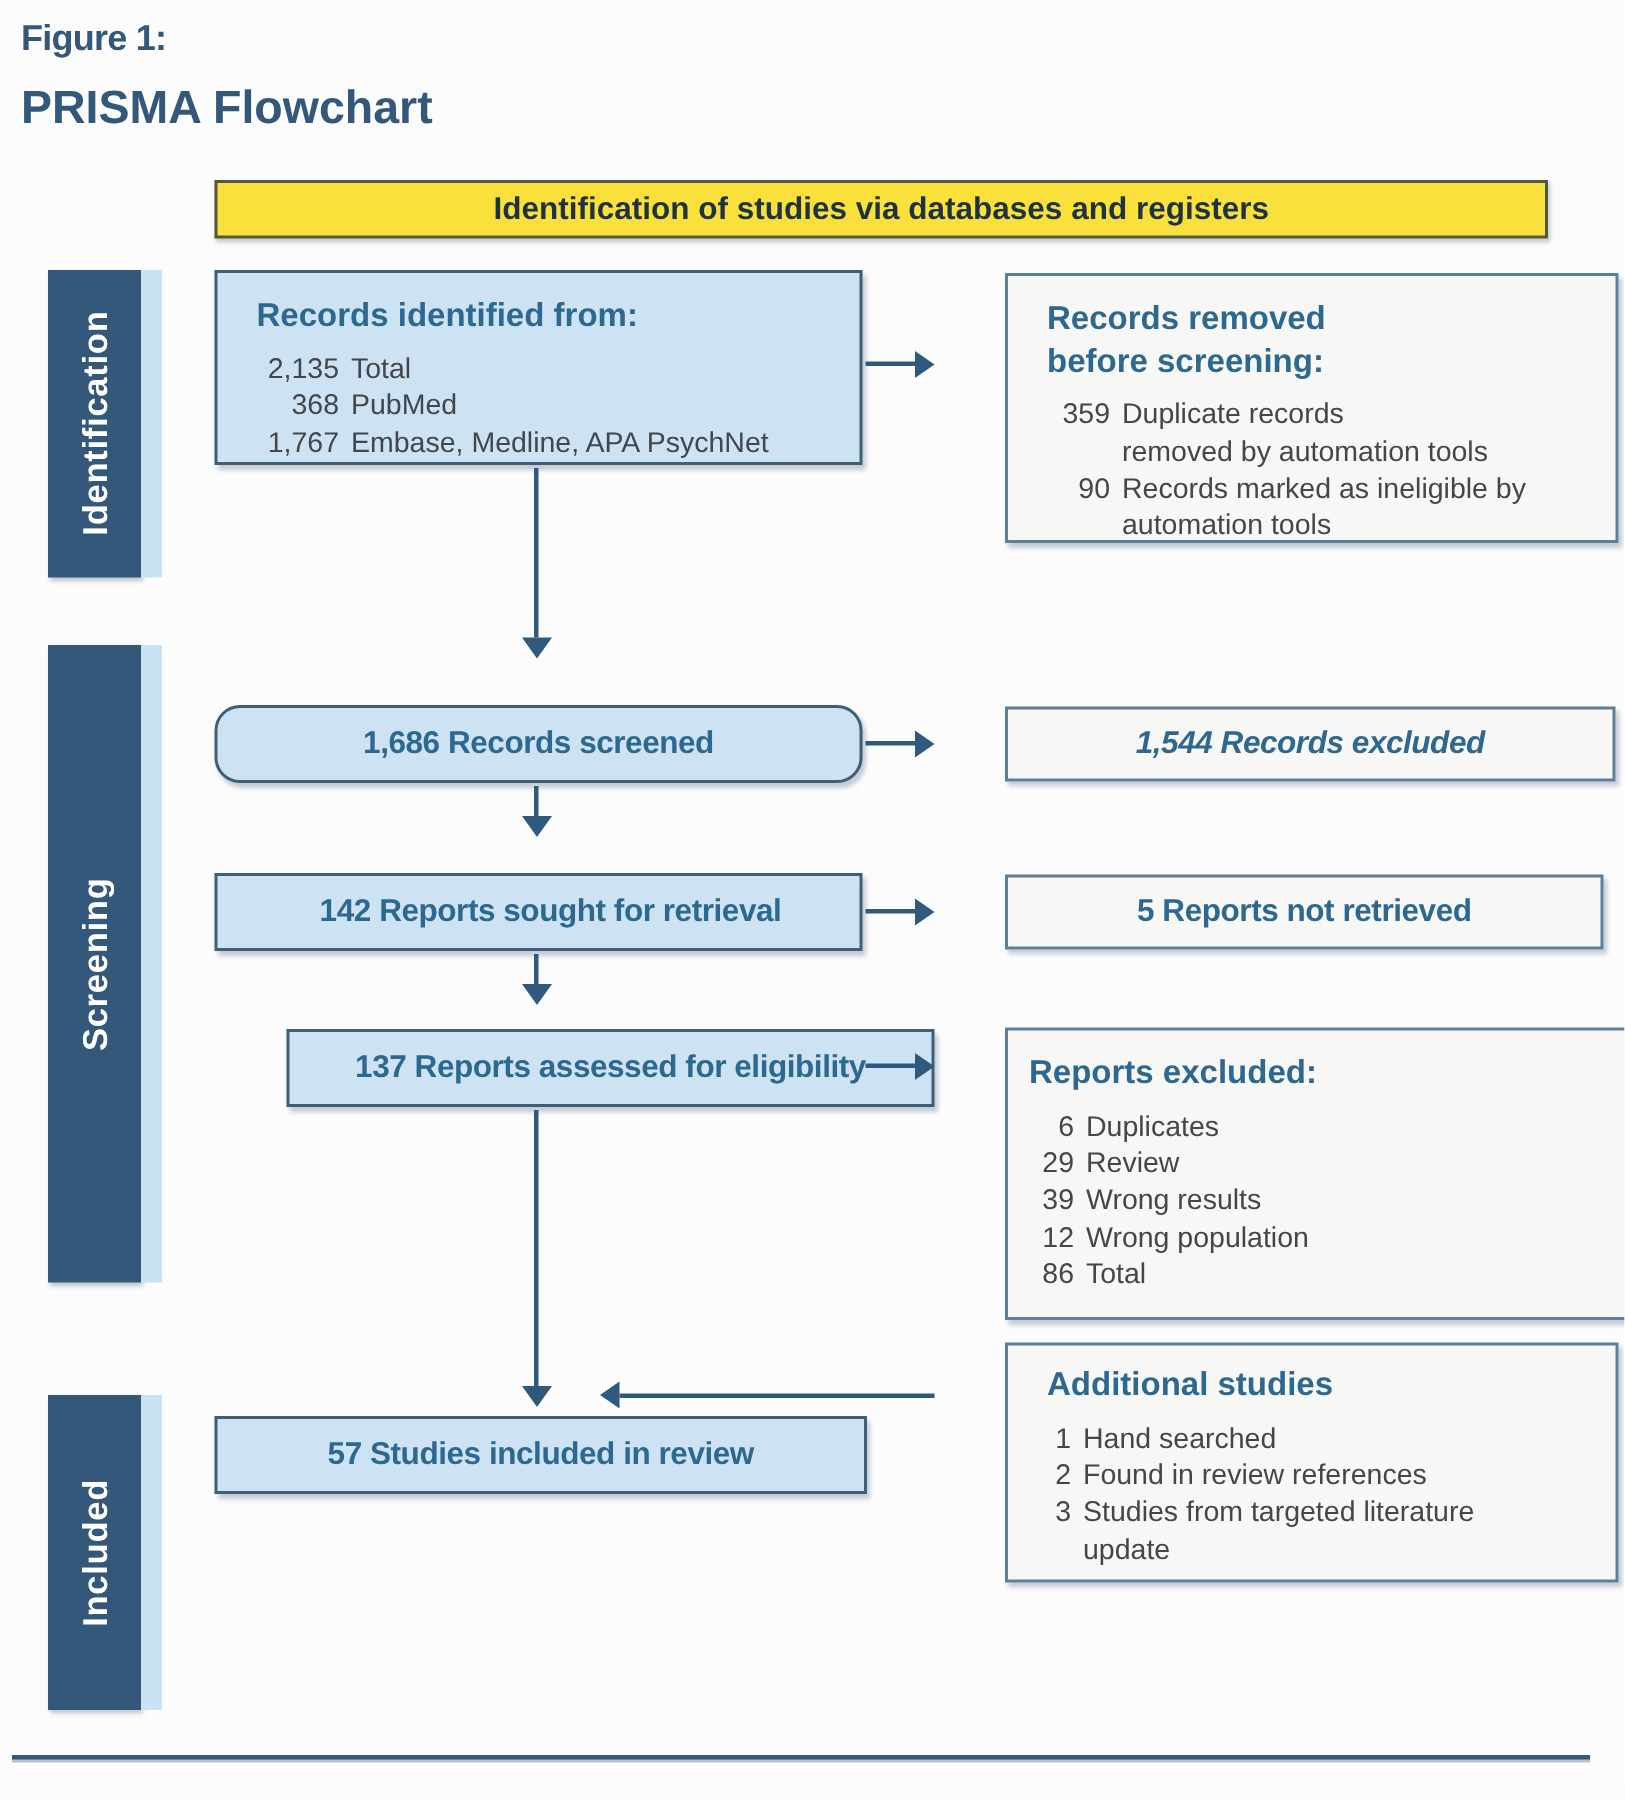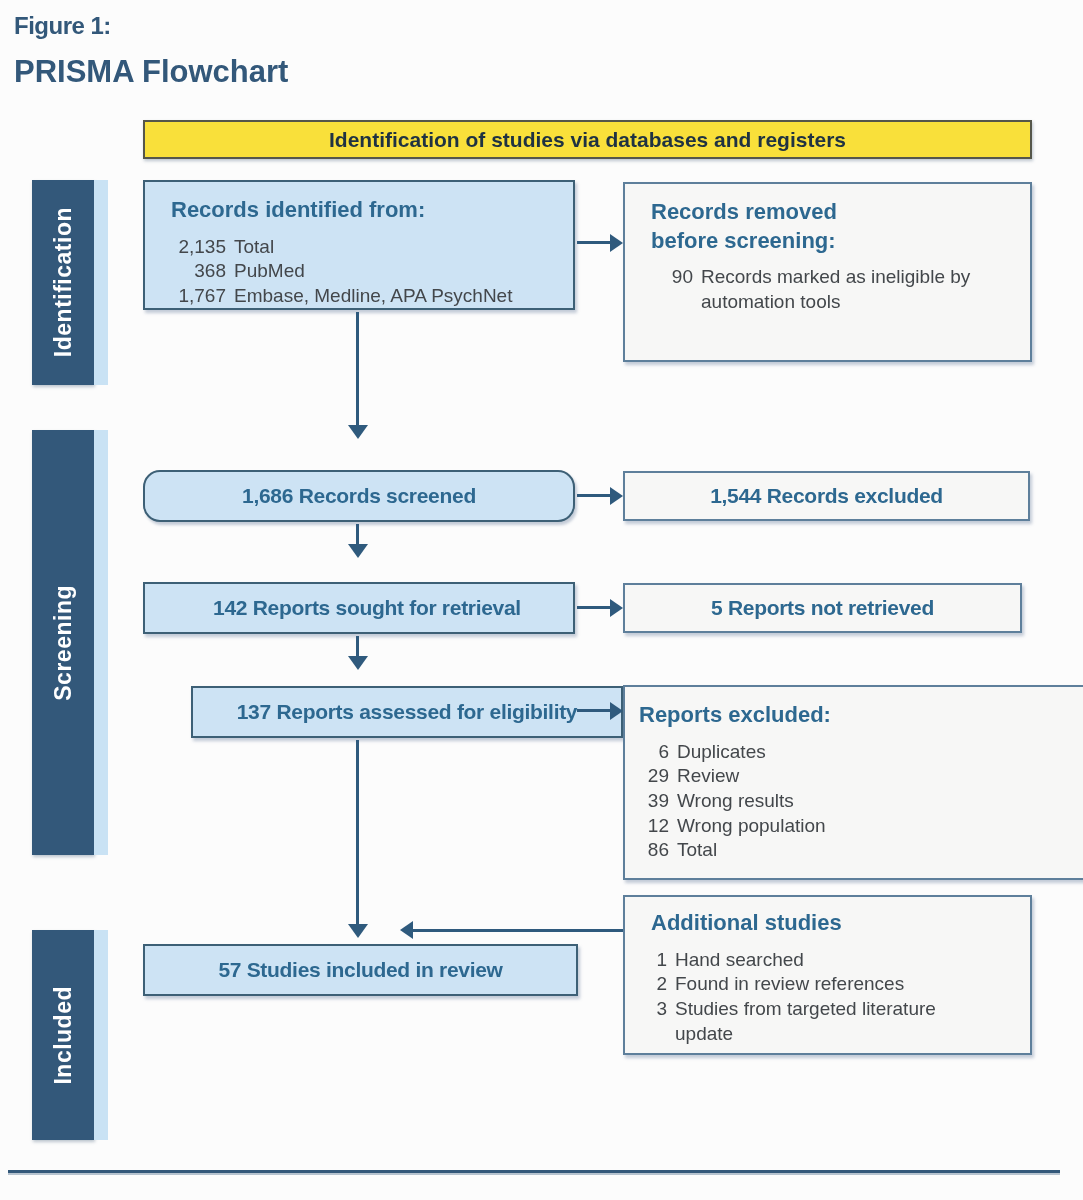--- a/index.html
+++ b/index.html
@@ -72,21 +72,21 @@
   }
   .bar-identification { top: 180px; height: 205px; }
   .bar-screening      { top: 430px; height: 425px; }
   .bar-included       { top: 930px; height: 210px; }
 
   .box {
     border: 2px solid;
     box-shadow: 2px 3px 3px rgba(110,130,160,0.4);
   }
   .box.blue { background: var(--light-blue-fill, #cde3f4); border-color: var(--light-blue-border, #3d6076); }
-  .box.gray { background: var(--gray-fill, #f7f7f6); border-color: var(--gray-border, #5e7f9b); }
+  .box.gray { background: var(--gray-fill, #f7f7f6); border-color: var(--gray-border, #5e7f9b); margin-left: 47px; }
 
   .box-heading {
     font-size: 22px; font-weight: bold;
     color: var(--heading-blue, #2d6890);
     white-space: pre-line;
     line-height: 1.3;
   }
   .item-list { margin-top: 10px; }
   .item {
     display: flex;
@@ -106,21 +106,21 @@
     text-align: center;
   }
 
   
   .box-identified { left: 143px; top: 180px; width: 432px; height: 130px; padding: 14px 14px 0 26px; }
   .box-removed    { left: 623px; top: 182px; width: 409px; height: 180px; padding: 14px 10px 0 26px; }
   .box-identified .num { width: 55px; }
   .box-removed .num { width: 42px; }
 
   .box-screened      { left: 143px; top: 470px; width: 432px; border-radius: 17px; }
-  .box-excluded      { left: 623px; top: 471px; width: 407px; height: 50px; }
+  .box-excluded      { left: 623px; top: 471px; width: 407px; height: 50px; font-style: italic; }
   .box-sought        { left: 143px; top: 582px; width: 432px; padding-left: 16px; }
   .box-notretrieved  { left: 623px; top: 583px; width: 399px; height: 50px; }
   .box-assessed      { left: 143px; top: 686px; width: 432px; margin-left: 48px; }
   .box-reports-excl  { left: 623px; top: 685px; width: 463px; height: 195px; padding: 14px 10px 0 14px; }
   .box-reports-excl .num { width: 30px; }
   .box-studies57     { left: 143px; top: 944px; width: 435px; }
   .box-additional    { left: 623px; top: 895px; width: 409px; height: 160px; padding: 12px 10px 0 26px; }
   .box-additional .num { width: 16px; }
 
   
@@ -194,20 +194,25 @@
         <span class="lbl">Embase, Medline, APA PsychNet</span>
       </div>
     </div>
   </div>
 
   <div class="abs box gray box-removed">
     <div class="box-heading">Records removed
 before screening:</div>
     <div class="item-list">
       <div class="item">
+        <span class="num">359</span>
+        <span class="lbl">Duplicate records
+removed by automation tools</span>
+      </div>
+      <div class="item">
         <span class="num">90</span>
         <span class="lbl">Records marked as ineligible by
 automation tools</span>
       </div>
     </div>
   </div>
 
   <div class="abs box blue rowbox box-screened">
     <span>1,686 Records screened</span>
   </div>

